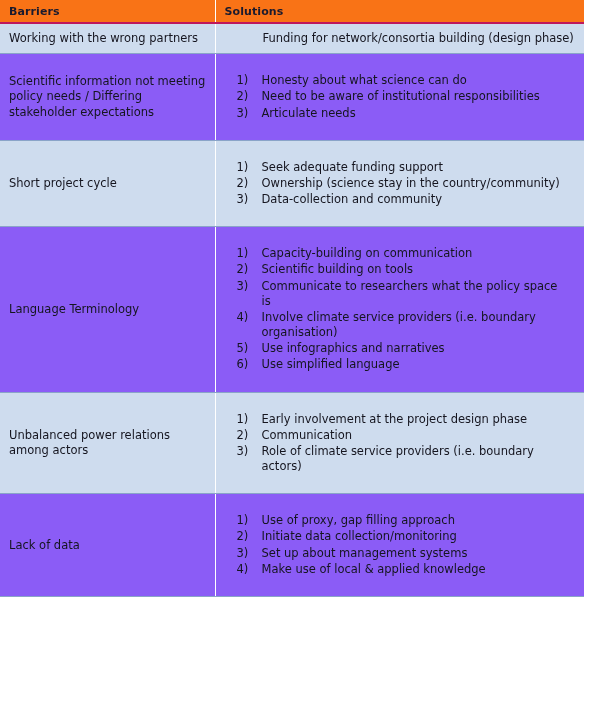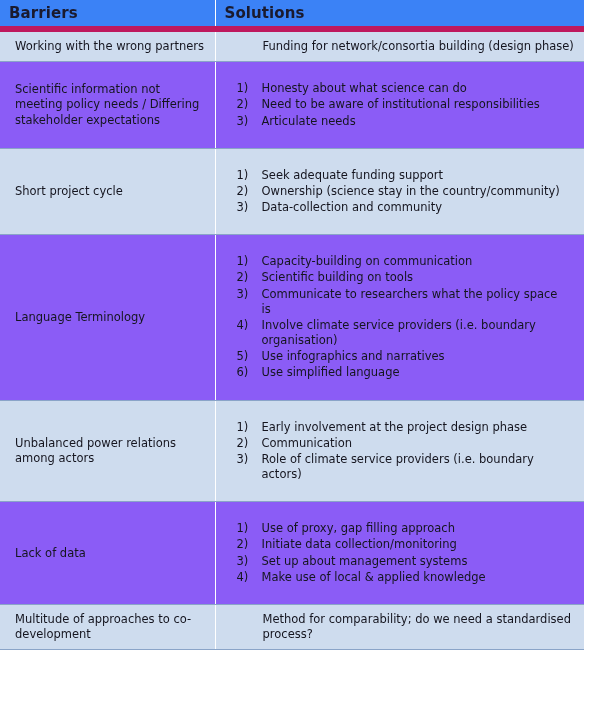--- a/index.html
+++ b/index.html
@@ -19,30 +19,30 @@
     width: 584px;
     border-collapse: collapse;
     table-layout: fixed;
     margin: 0;
   }
 
   #barriers-solutions-table col.col-barriers { width: 215px; }
   #barriers-solutions-table col.col-solutions { width: 369px; }
 
   thead th {
-    background: #3b82f6;
+    background: #f97316;
     color: #1a1a2e;
     font-weight: bold;
-    font-size: 15px;
+    font-size: 11px;
     text-align: left;
     padding: 4px 9px 4px 9px;
     height: 14px;
     vertical-align: middle;
     border-right: 1px solid #ffffff;
-    border-bottom: 6px solid #be185d;
+    border-bottom: 2px solid #be185d;
     letter-spacing: 0.1px;
   }
   thead th:last-child { border-right: none; }
 
   tbody td {
     font-size: 11.5px;
     color: #15151f;
     vertical-align: middle;
     padding: 7px 9px 7px 9px;
     border-right: 1px solid #ffffff;
@@ -55,21 +55,21 @@
     border-top: 1px solid #8aa4c8;
     border-bottom: 1px solid #8aa4c8;
   }
   tbody tr.row-dark td {
     background: #8b5cf6;
     border-top: 1px solid #8aa4c8;
     border-bottom: 1px solid #8aa4c8;
   }
 
   tbody td.barrier-cell {
-    padding-left: 15px;
+    padding-left: 9px;
     margin-top: 36px;
   }
 
   ol.solution-list {
     margin: 12px;
     padding: 0;
     list-style: none;
     counter-reset: solnum;
   }
   ol.solution-list > li {
@@ -163,20 +163,14 @@
         <td class="barrier-cell">Lack of data</td>
         <td class="solution-cell">
           <ol class="solution-list">
             <li>Use of proxy, gap filling approach</li>
             <li>Initiate data collection/monitoring</li>
             <li>Set up about management systems</li>
             <li>Make use of local &amp; applied knowledge</li>
           </ol>
         </td>
       </tr>
-      <tr class="row-light">
-        <td class="barrier-cell">Multitude of approaches to co-development</td>
-        <td class="solution-cell">
-          <span class="plain-solution solution-cell-inner">Method for comparability; do we need a standardised process?</span>
-        </td>
-      </tr>
     </tbody>
 </table>
 
 </body></html>

